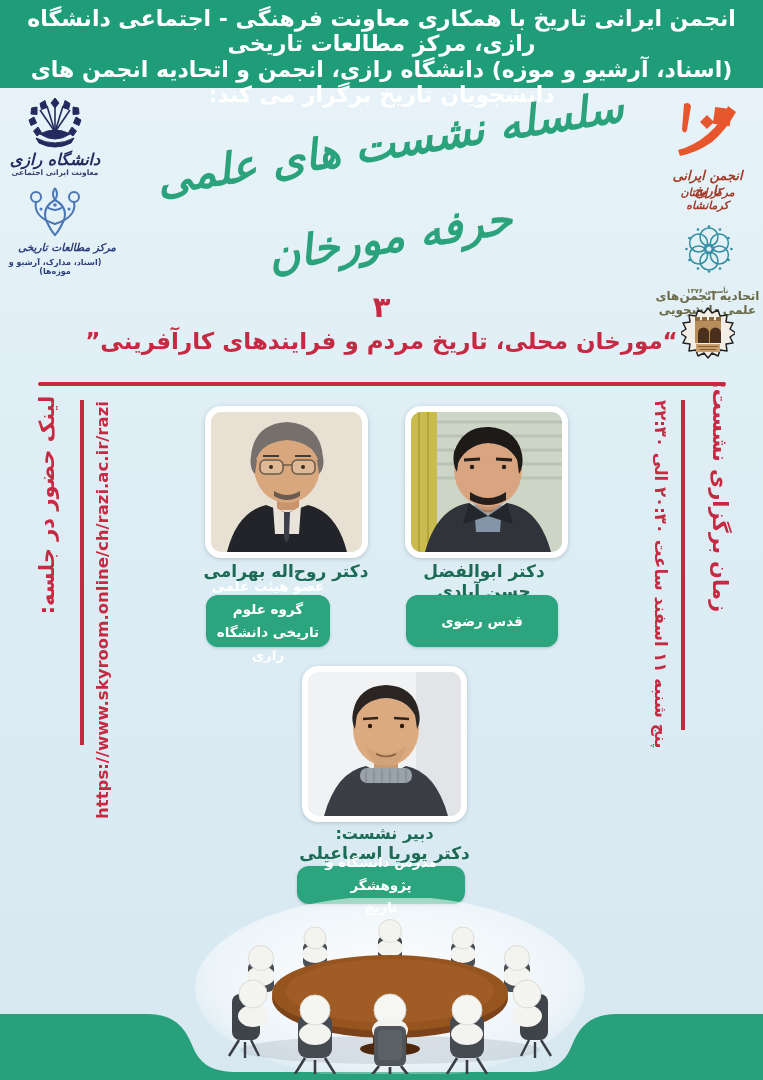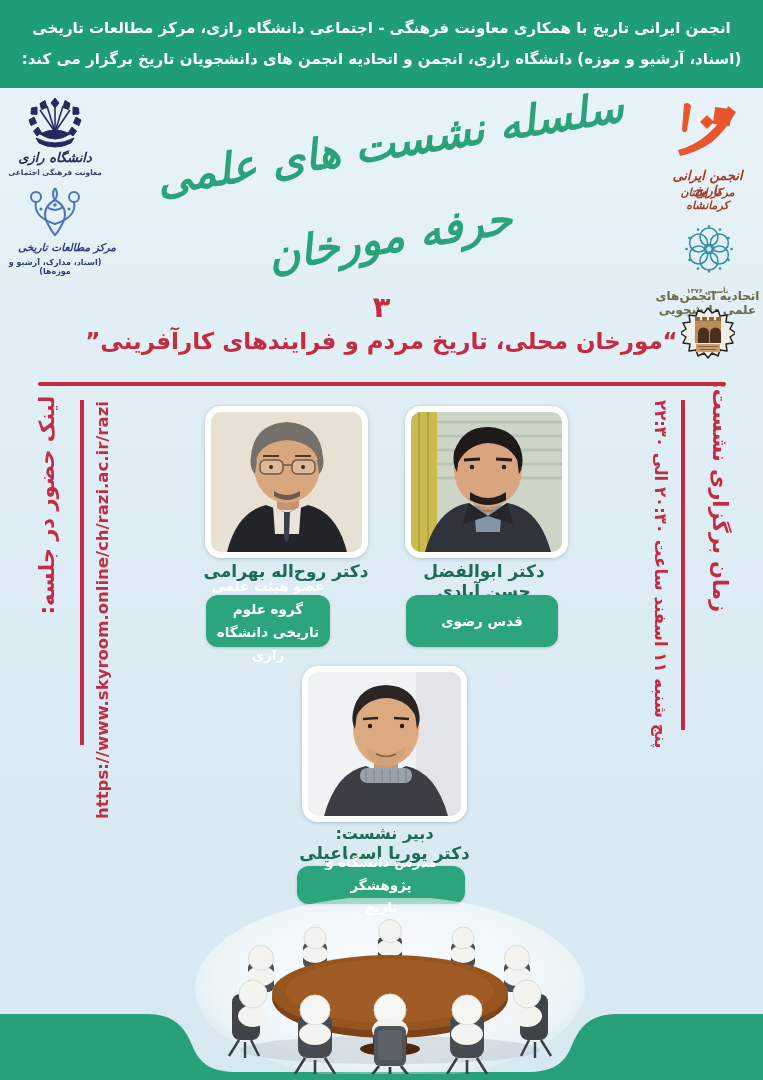--- a/index.html
+++ b/index.html
@@ -7,21 +7,21 @@
   .poster{
     position:relative; width:763px; height:1080px; margin:0 auto; overflow:hidden;
     background:linear-gradient(180deg,#e9f4f9 0%,#dfeef5 40%,#d7e8f1 100%);
   }
   .fa{ direction:rtl; unicode-bidi:plaintext; }
   
   .banner{
     position:absolute; top:0; left:0; width:763px; height:88px;
     background:#1f9d78; color:#ffffff; display:flex; flex-direction:column;
     justify-content:space-evenly; text-align:center; padding:6px 10px;
-    font-weight:bold; font-size:15px; line-height:1.15;
+    font-weight:bold; font-size:22px; line-height:1.15;
   }
   
   .title-l1{
     position:absolute; top:118px; left:105px; width:570px; text-align:center;
     transform:rotate(-9deg); color:#2aa27b; font-size:43px; font-weight:bold; font-style:italic;
   }
   .title-l2{
     position:absolute; top:212px; left:190px; width:400px; text-align:center;
     transform:rotate(-9deg); color:#2aa27b; font-size:43px; font-weight:bold; font-style:italic;
   }
@@ -96,22 +96,22 @@
         <path d="M35 36 L20 14"></path>
           <path d="M35 36 L27 10"></path>
           <path d="M35 36 L35 8"></path>
           <path d="M35 36 L43 10"></path>
           <path d="M35 36 L50 14"></path>
       </g>
       <path d="M20 38 Q35 30 50 38 Q35 48 20 38 Z"></path>
       <path d="M16 42 Q35 52 54 42 L51 47 Q35 55 19 47 Z"></path>
     </g>
   </svg>
-  <div class="logo-cap fa" style="left:0;top:150px;width:110px;color:#252a5e;font-size:13px;font-style:italic;">دانشگاه رازی</div>
-  <div class="logo-cap fa" style="left:0;top:168px;width:110px;color:#3a4070;font-size:7.5px;">معاونت فرهنگی اجتماعی</div>
+  <div class="logo-cap fa" style="left:0;top:150px;width:110px;color:#252a5e;font-size:16px;font-style:italic;">دانشگاه رازی</div>
+  <div class="logo-cap fa" style="left:0;top:168px;width:110px;color:#3a4070;font-size:7.5px;">معاونت ایرانی اجتماعی</div>
 
   <svg style="position:absolute;left:25px;top:185px;" width="60" height="54" viewBox="0 0 60 54">
     <g stroke="#4a76b6" fill="none" stroke-width="2">
       <path d="M30 3 Q26 9 30 15 Q34 9 30 3"></path>
       <circle cx="11" cy="12" r="5"></circle>
         <circle cx="49" cy="12" r="5"></circle>
       <path d="M11 17 Q8 32 30 39 Q52 32 49 17"></path>
       <path d="M30 15 Q17 22 21 35 Q26 46 30 50 Q34 46 39 35 Q43 22 30 15"></path>
       <path d="M22 22 Q30 28 38 22"></path>
     </g>

